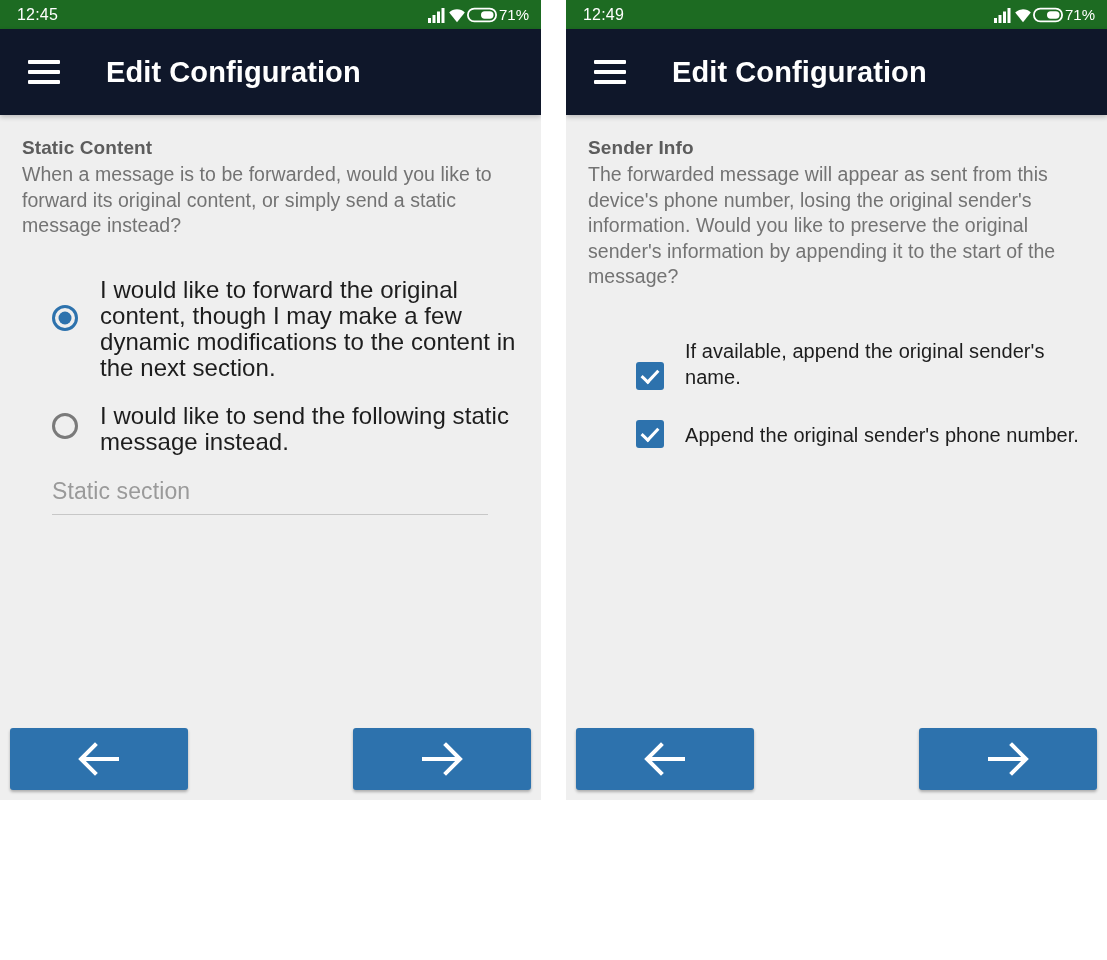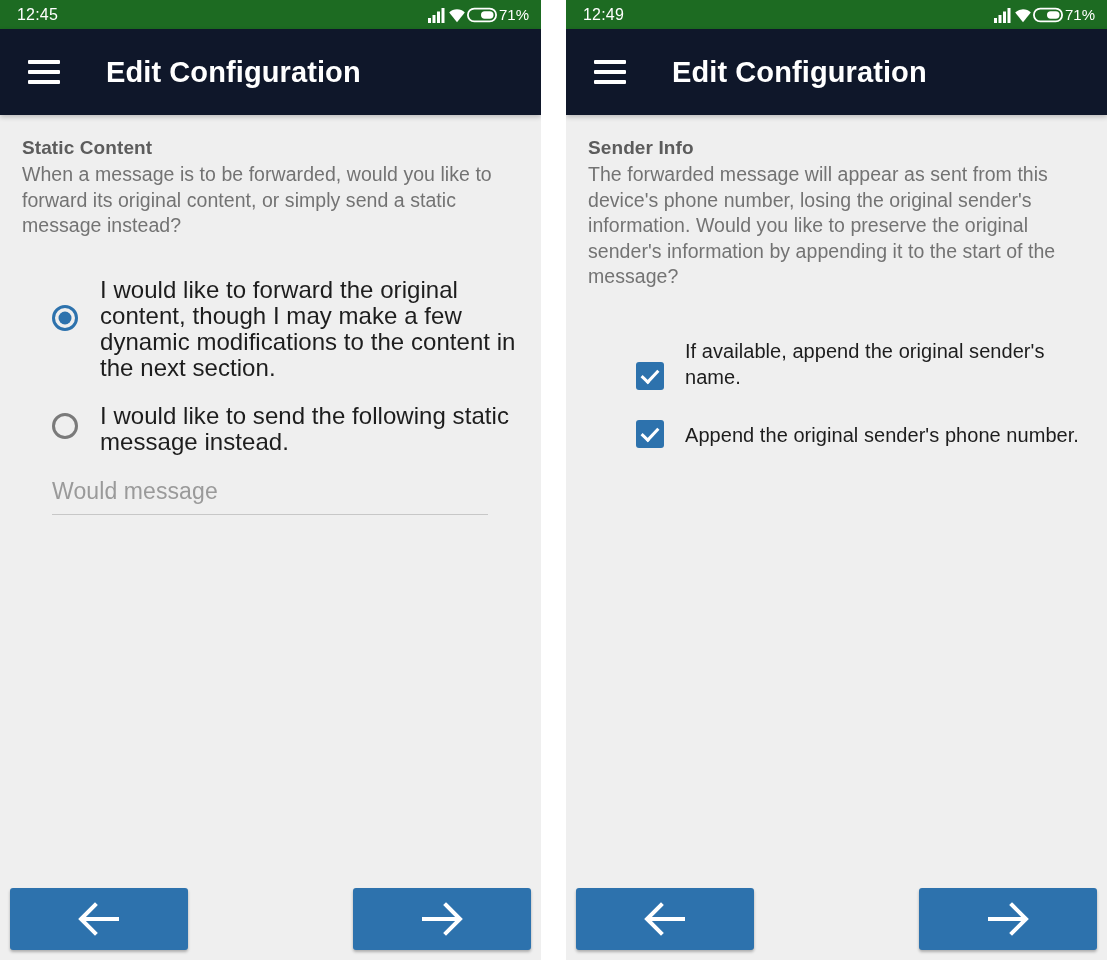--- a/index.html
+++ b/index.html
@@ -17,21 +17,21 @@
     position: relative;
     width: 1107px;
     height: 960px;
     background: #ffffff;
   }
 
   
   .panel {
     position: absolute;
     top: 0;
-    height: 960px;
+    height: 800px;
     background: #efefef;
     overflow: hidden;
   }
   .panel-left  { left: 0px;   width: 541px; }
   .panel-right { left: 566px; width: 541px; }
 
   
   .statusbar {
     position: relative;
     height: 29px;
@@ -284,21 +284,21 @@
           <div class="radio checked"></div>
           <div class="option-label">I would like to forward the original content, though I may make a few dynamic modifications to the content in the next section.</div>
         </div>
         <div class="option-row second">
           <div class="radio"></div>
           <div class="option-label">I would like to send the following static message instead.</div>
         </div>
       </div>
 
       <div class="textfield">
-        <div class="textfield-input">Would message</div>
+        <div class="textfield-input">Static section</div>
         <div class="textfield-underline"></div>
       </div>
     </div>
 
     <div class="navbar">
       <button class="nav-btn">
         <svg width="48" height="36" viewBox="0 0 48 36">
           <line x1="44" y1="18" x2="6" y2="18" stroke="#ffffff" stroke-width="4"></line>
           <polyline points="20,4 6,18 20,32" fill="none" stroke="#ffffff" stroke-width="4" stroke-linecap="square"></polyline>
         </svg>

